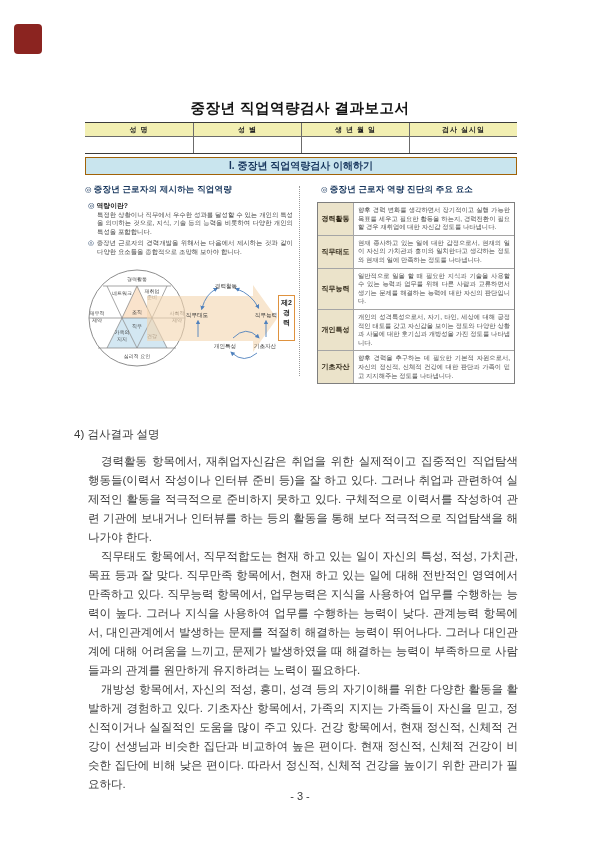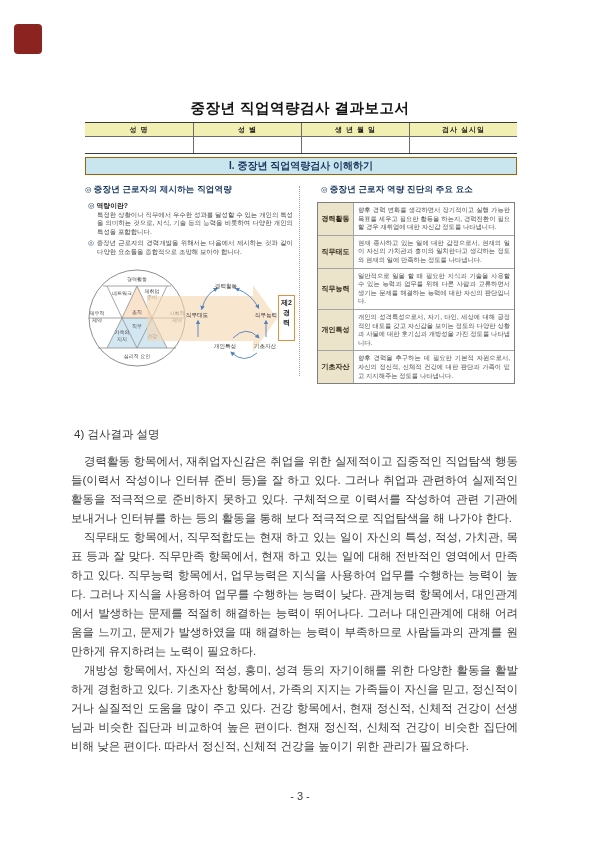--- a/index.html
+++ b/index.html
@@ -46,21 +46,21 @@
   .factor-table{position:absolute;left:12px;top:20px;width:196px;border:1px solid #7e7e7e;}
   .factor-row{display:grid;grid-template-columns:36px 1fr;}
   .factor-row + .factor-row{border-top:1px solid #a5a5a5;}
   .factor-label{background:#ebe3ca;border-right:1px solid #a5a5a5;display:flex;align-items:center;
     justify-content:center;font-size:7px;font-weight:bold;color:#2e2616;}
   .factor-desc{padding:3px 4px;font-size:6.3px;line-height:8.6px;color:#4a4a4a;text-align:justify;}
   
   .results{position:absolute;left:66px;top:417px;width:452px;font-size:11.5px;line-height:19px;
     color:#3a3a3a;text-align:justify;}
   .results-heading{margin:8px;}
-  .results p{margin:0 0 0 5px;text-indent:13px;}
+  .results p{margin:0 0 0 22px;text-indent:13px;}
   
   .page-number{position:absolute;left:0;top:790px;width:100%;text-align:center;font-size:11px;color:#3a3a3a;}
   svg text{fill:#383838;}
 </style>
 </head>
 <body>
 
 <div class="page">
 
   <div class="corner-marker"></div>

